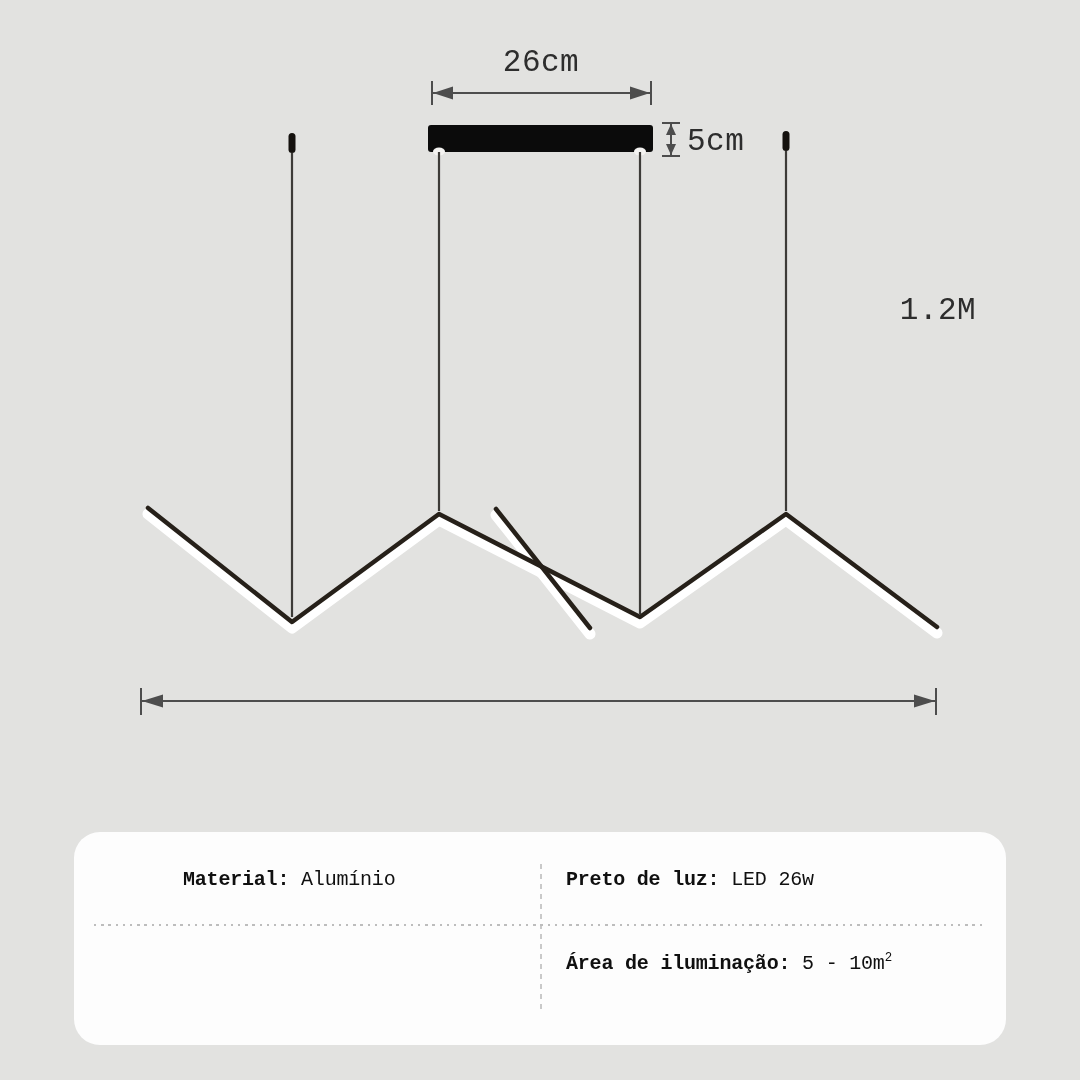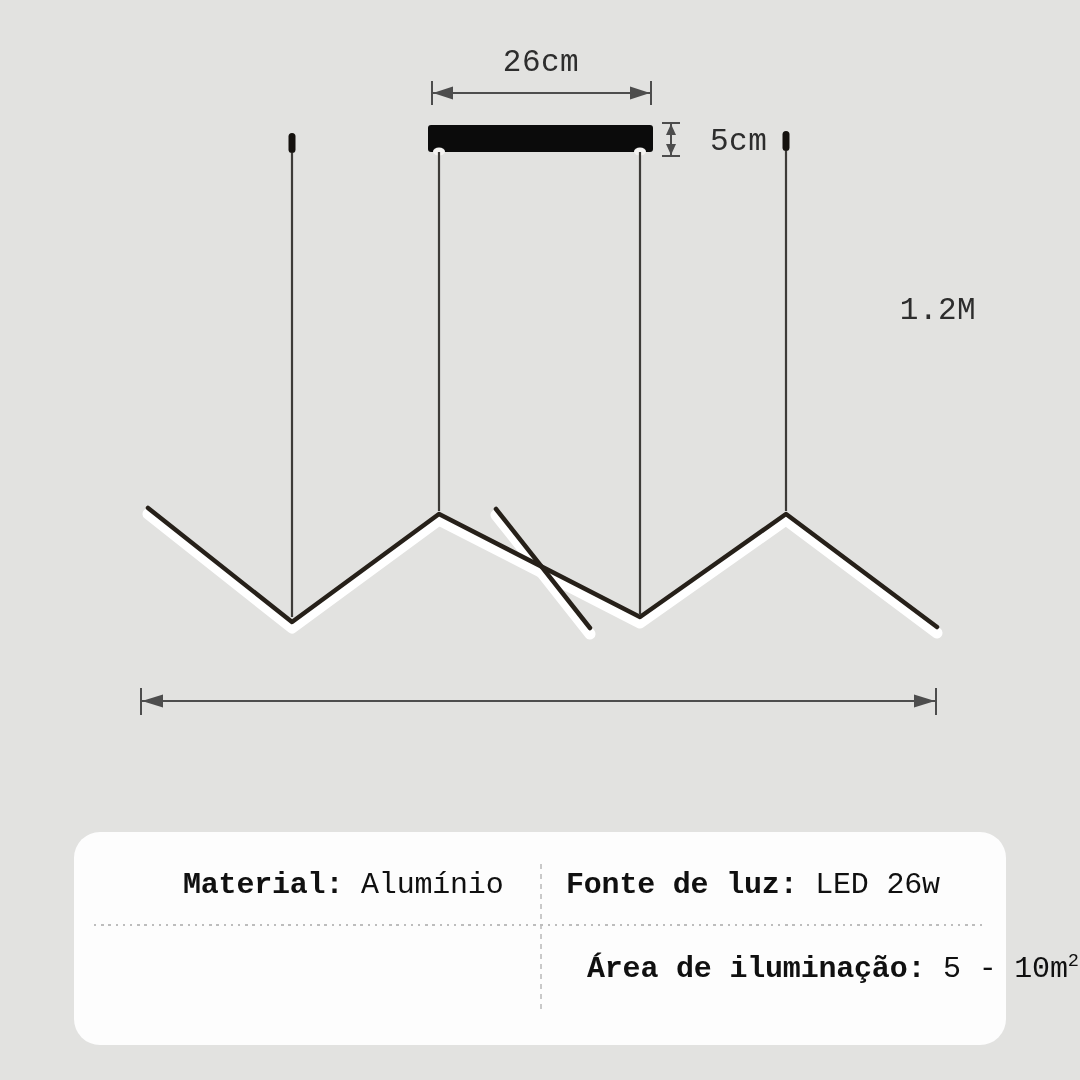--- a/index.html
+++ b/index.html
@@ -15,21 +15,21 @@
   svg.lineart { position: absolute; left: 0; top: 0; }
 
   .dim-label {
     position: absolute;
     color: var(--color-dim_text, #2d2d2d);
     font-size: 31px;
     letter-spacing: 0.5px;
     white-space: nowrap;
   }
   .lbl-26  { left: 441px; top: 45px;  width: 200px; text-align: center; }
-  .lbl-5   { left: 710px; top: 124px; }
+  .lbl-5   { left: 687px; top: 124px; }
   .lbl-12m { left: 833px; top: 289px; width: 210px; text-align: center; line-height: 44px; }
   .lbl-90  { left: 440px; top: 715px; width: 200px; text-align: center; }
 
   .spec-panel {
     position: absolute;
     left: 74px; top: 832px;
     width: 932px; height: 213px;
     background: var(--color-panel, #fdfdfd);
     border-radius: 26px;
   }
@@ -40,31 +40,31 @@
     background-image: repeating-linear-gradient(to bottom, #c9c9c9 0 5px, transparent 5px 10px);
   }
   .divider-h {
     position: absolute;
     left: 20px; right: 20px; top: 92px;
     height: 2px;
     background-image: repeating-linear-gradient(to right, #bdbdbd 0 2.4px, transparent 2.4px 7.2px);
   }
   .cell {
     position: absolute;
-    font-size: 30px;
+    font-size: 20px;
     color: var(--color-panel_text, #101010);
     white-space: nowrap;
     letter-spacing: -0.2px;
   }
   .cell .lbl { font-weight: 700; }
   .cell sup { font-size: 62%; }
   .cell-1 { left: 109px; top: 36px; }
   .cell-2 { left: 492px; top: 36px; }
   .cell-3 { left: 109px; top: 119px; }
-  .cell-4 { left: 492px; top: 119px; margin-left: 21px; }
+  .cell-4 { left: 492px; top: 119px; }
 </style>
 </head>
 <body>
 
 <div class="stage">
 
   <svg class="lineart" width="1080" height="1080" viewBox="0 0 1080 1080">
 
     <g stroke="#4d4d4d" stroke-width="2" fill="#4d4d4d">
       <line x1="432" y1="93" x2="651" y2="93"></line>
@@ -125,21 +125,21 @@
   <div class="spec-panel">
     <div class="divider-v"></div>
     <div class="divider-h"></div>
 
     <div class="cell cell-1">
       <span class="lbl">Material:</span>
       <span class="val">Alumínio</span>
     </div>
 
     <div class="cell cell-2">
-      <span class="lbl">Fonte de luz:</span>
+      <span class="lbl">Preto de luz:</span>
       <span class="val">LED 26w</span>
     </div>
 
 
     <div class="cell cell-4">
       <span class="lbl">Área de iluminação:</span>
       <span class="val">5 - 10m</span><sup>2</sup>
     </div>
   </div>
 

